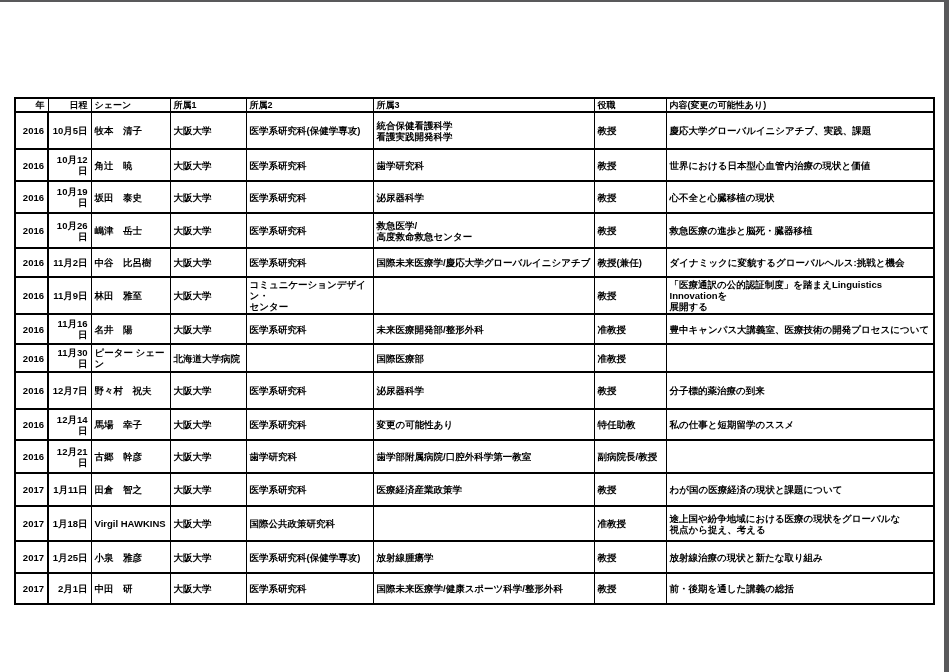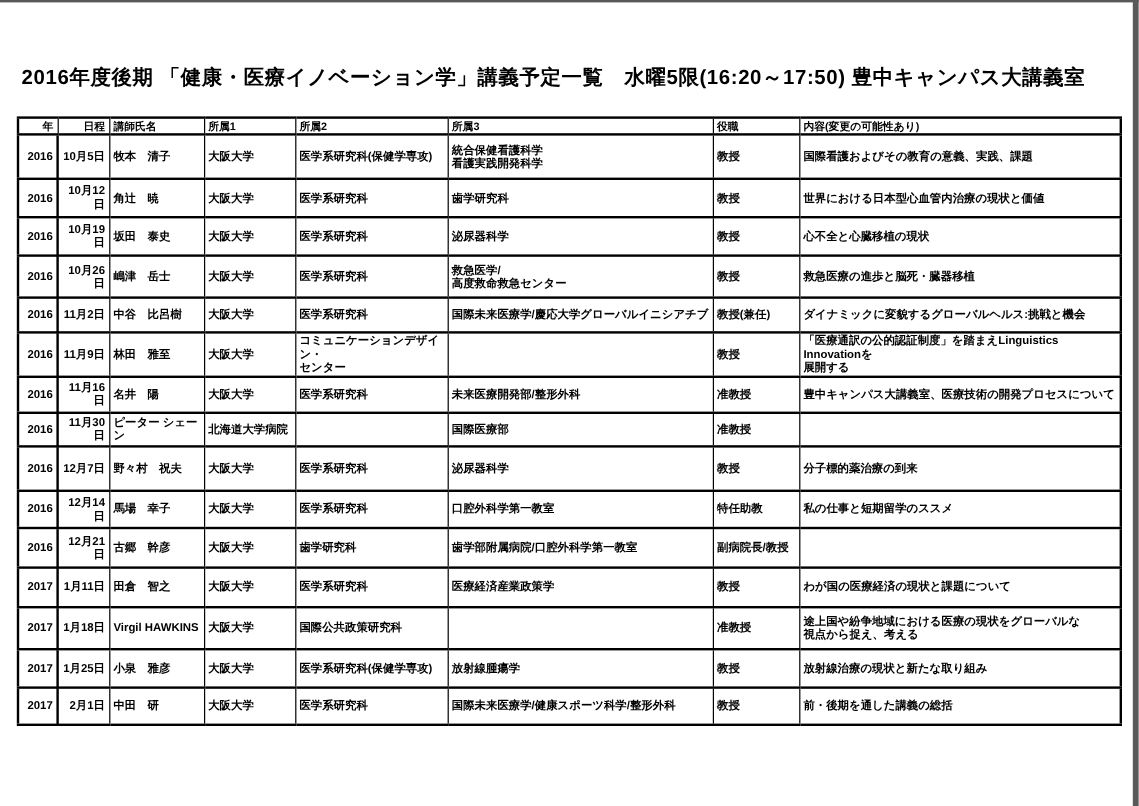--- a/index.html
+++ b/index.html
@@ -31,56 +31,55 @@
   col.c-aff1{width:76px} col.c-aff2{width:127px} col.c-aff3{width:221px}
   col.c-role{width:72px} col.c-desc{width:268px}
 </style>
 </head>
 <body>
 
 <div class="page">
   <div class="frame-top"></div>
   <div class="frame-right"></div>
 
-  <div class="doc-title">2016年度後期 「健康・医療イノベーション学」講義予定一覧　水曜5限(16:20～17:50) 豊中キャンパス大講義室</div>
 
   <table class="schedule">
     <colgroup>
       <col class="c-year">
         <col class="c-date">
         <col class="c-name">
         <col class="c-aff1">
       <col class="c-aff2">
         <col class="c-aff3">
         <col class="c-role">
         <col class="c-desc">
     </colgroup>
     <thead>
       <tr>
         <th>年</th>
         <th>日程</th>
-        <th>講師氏名</th>
+        <th>シェーン</th>
         <th>所属1</th>
         <th>所属2</th>
         <th>所属3</th>
         <th>役職</th>
         <th>内容(変更の可能性あり)</th>
       </tr>
     </thead>
     <tbody>
         <tr style="height: 37px;">
           <td>2016</td>
           <td>10月5日</td>
           <td>牧本　清子</td>
           <td>大阪大学</td>
           <td>医学系研究科(保健学専攻)</td>
           <td>統合保健看護科学
 看護実践開発科学</td>
           <td>教授</td>
-          <td>国際看護およびその教育の意義、実践、課題</td>
+          <td>慶応大学グローバルイニシアチブ、実践、課題</td>
         </tr>
         <tr style="height: 32px;">
           <td>2016</td>
           <td>10月12日</td>
           <td>角辻　暁</td>
           <td>大阪大学</td>
           <td>医学系研究科</td>
           <td>歯学研究科</td>
           <td>教授</td>
           <td>世界における日本型心血管内治療の現状と価値</td>
@@ -157,21 +156,21 @@
           <td>泌尿器科学</td>
           <td>教授</td>
           <td>分子標的薬治療の到来</td>
         </tr>
         <tr style="height: 31px;">
           <td>2016</td>
           <td>12月14日</td>
           <td>馬場　幸子</td>
           <td>大阪大学</td>
           <td>医学系研究科</td>
-          <td>口腔外科学第一教室</td>
+          <td>変更の可能性あり</td>
           <td>特任助教</td>
           <td>私の仕事と短期留学のススメ</td>
         </tr>
         <tr style="height: 33px;">
           <td>2016</td>
           <td>12月21日</td>
           <td>古郷　幹彦</td>
           <td>大阪大学</td>
           <td>歯学研究科</td>
           <td>歯学部附属病院/口腔外科学第一教室</td>

